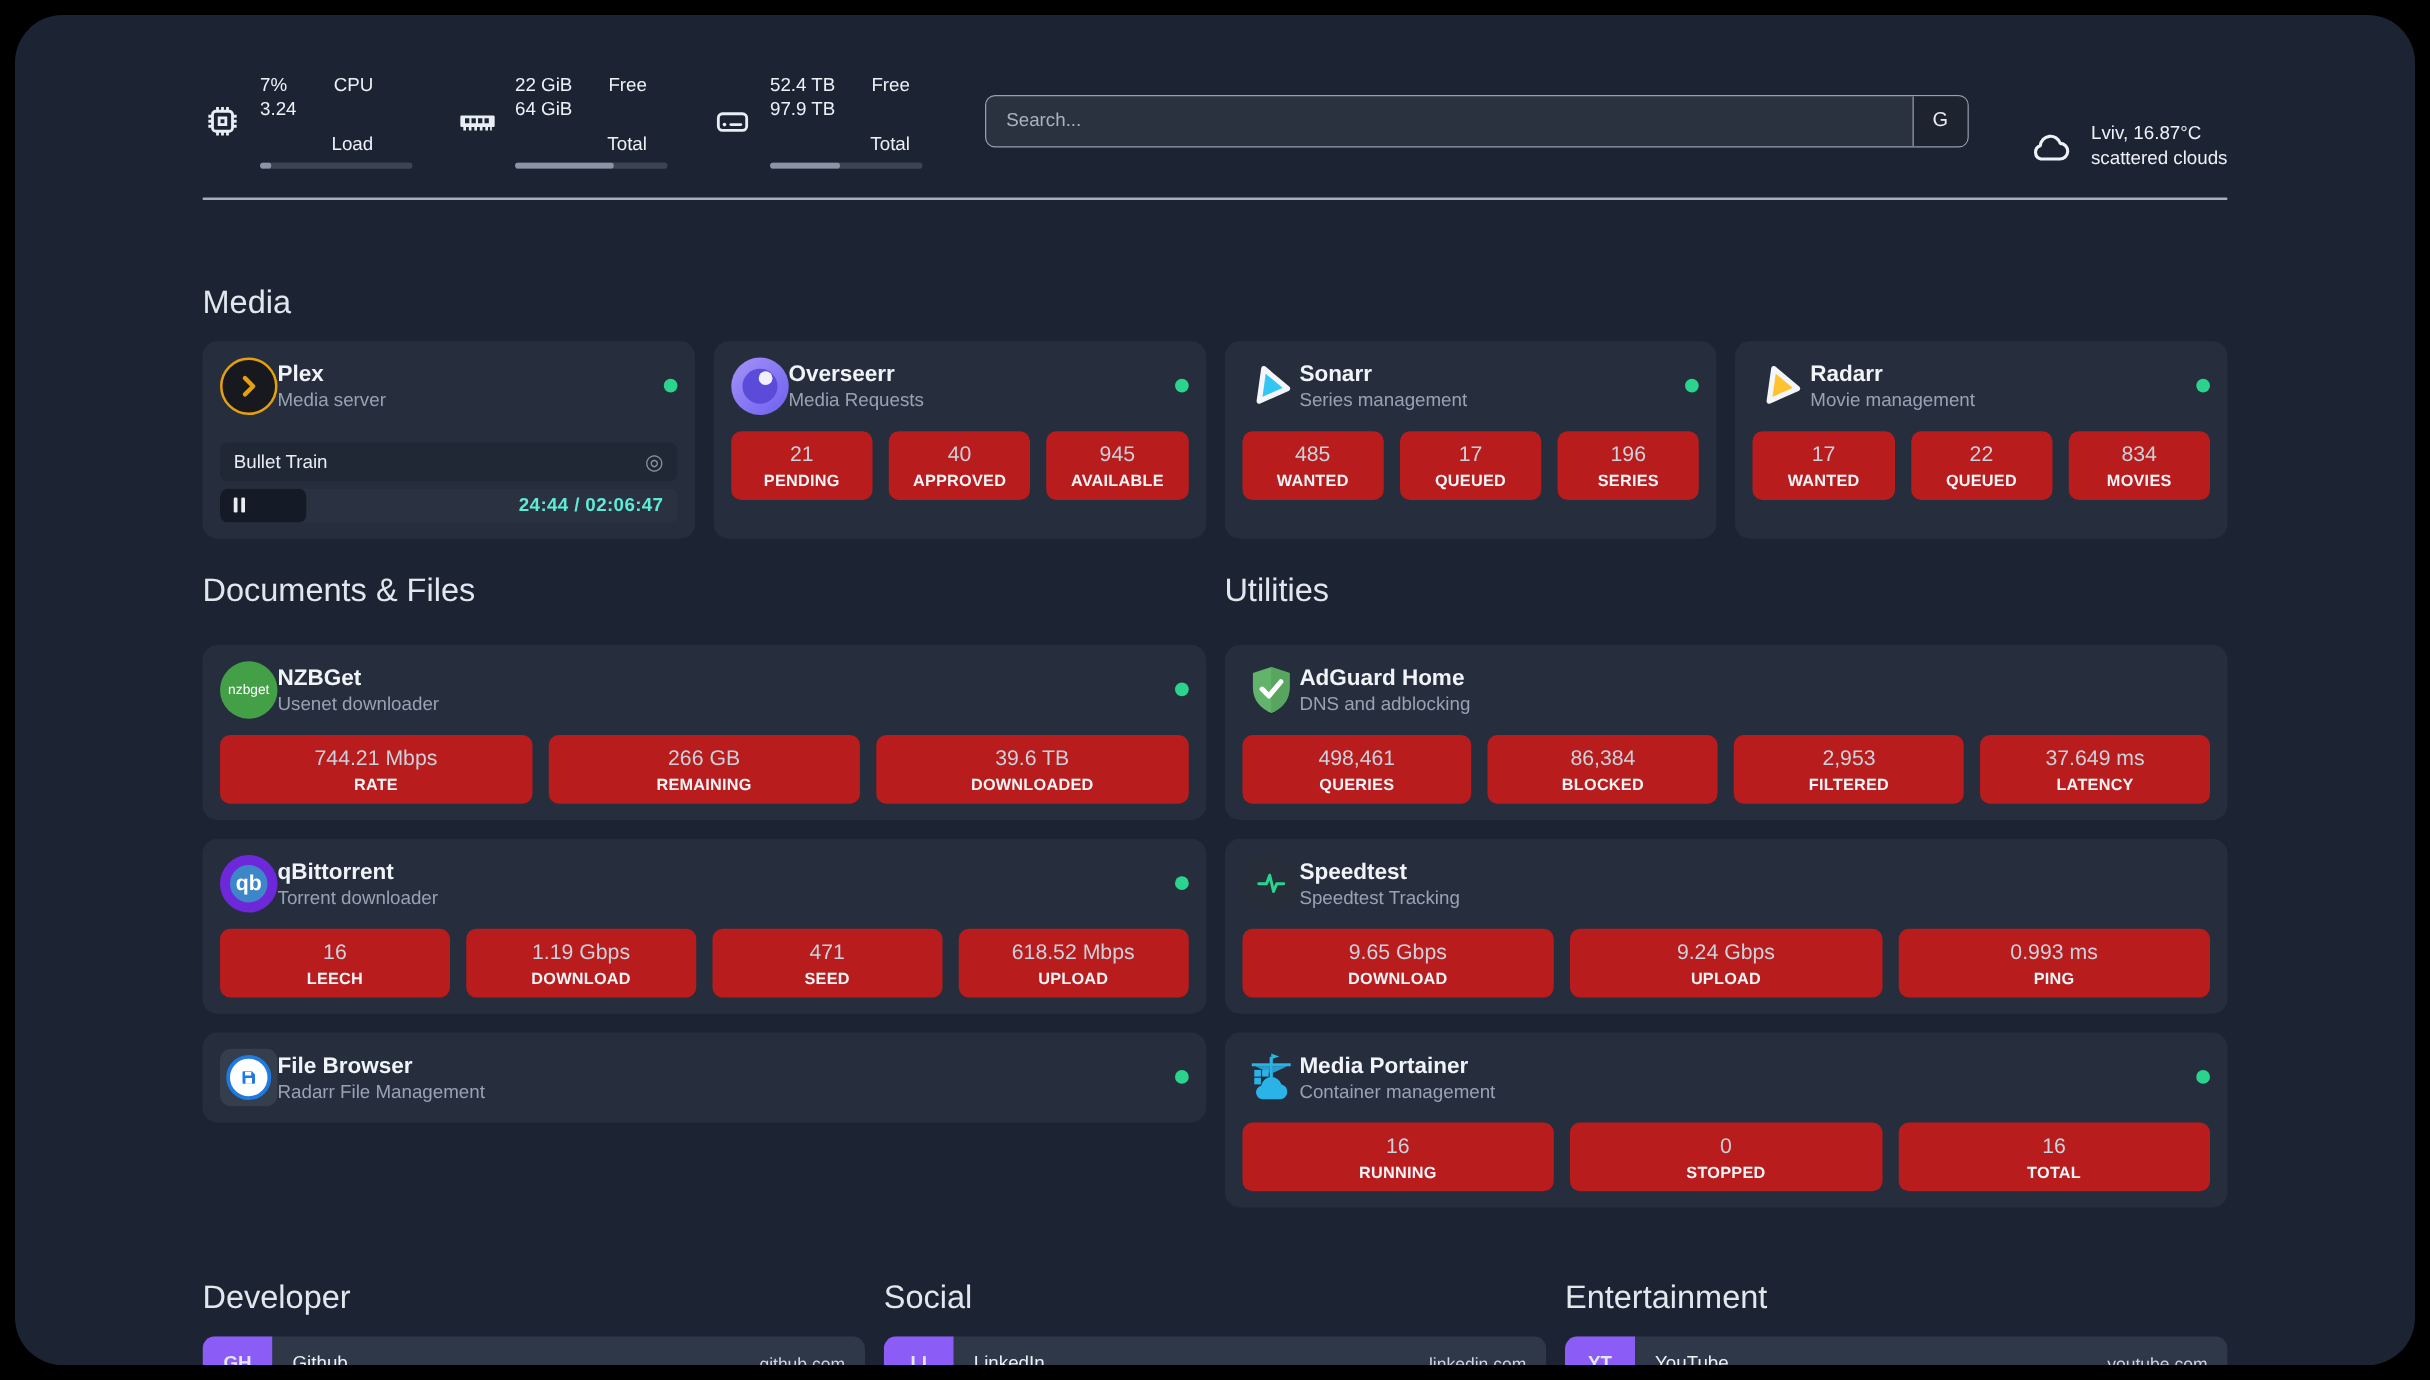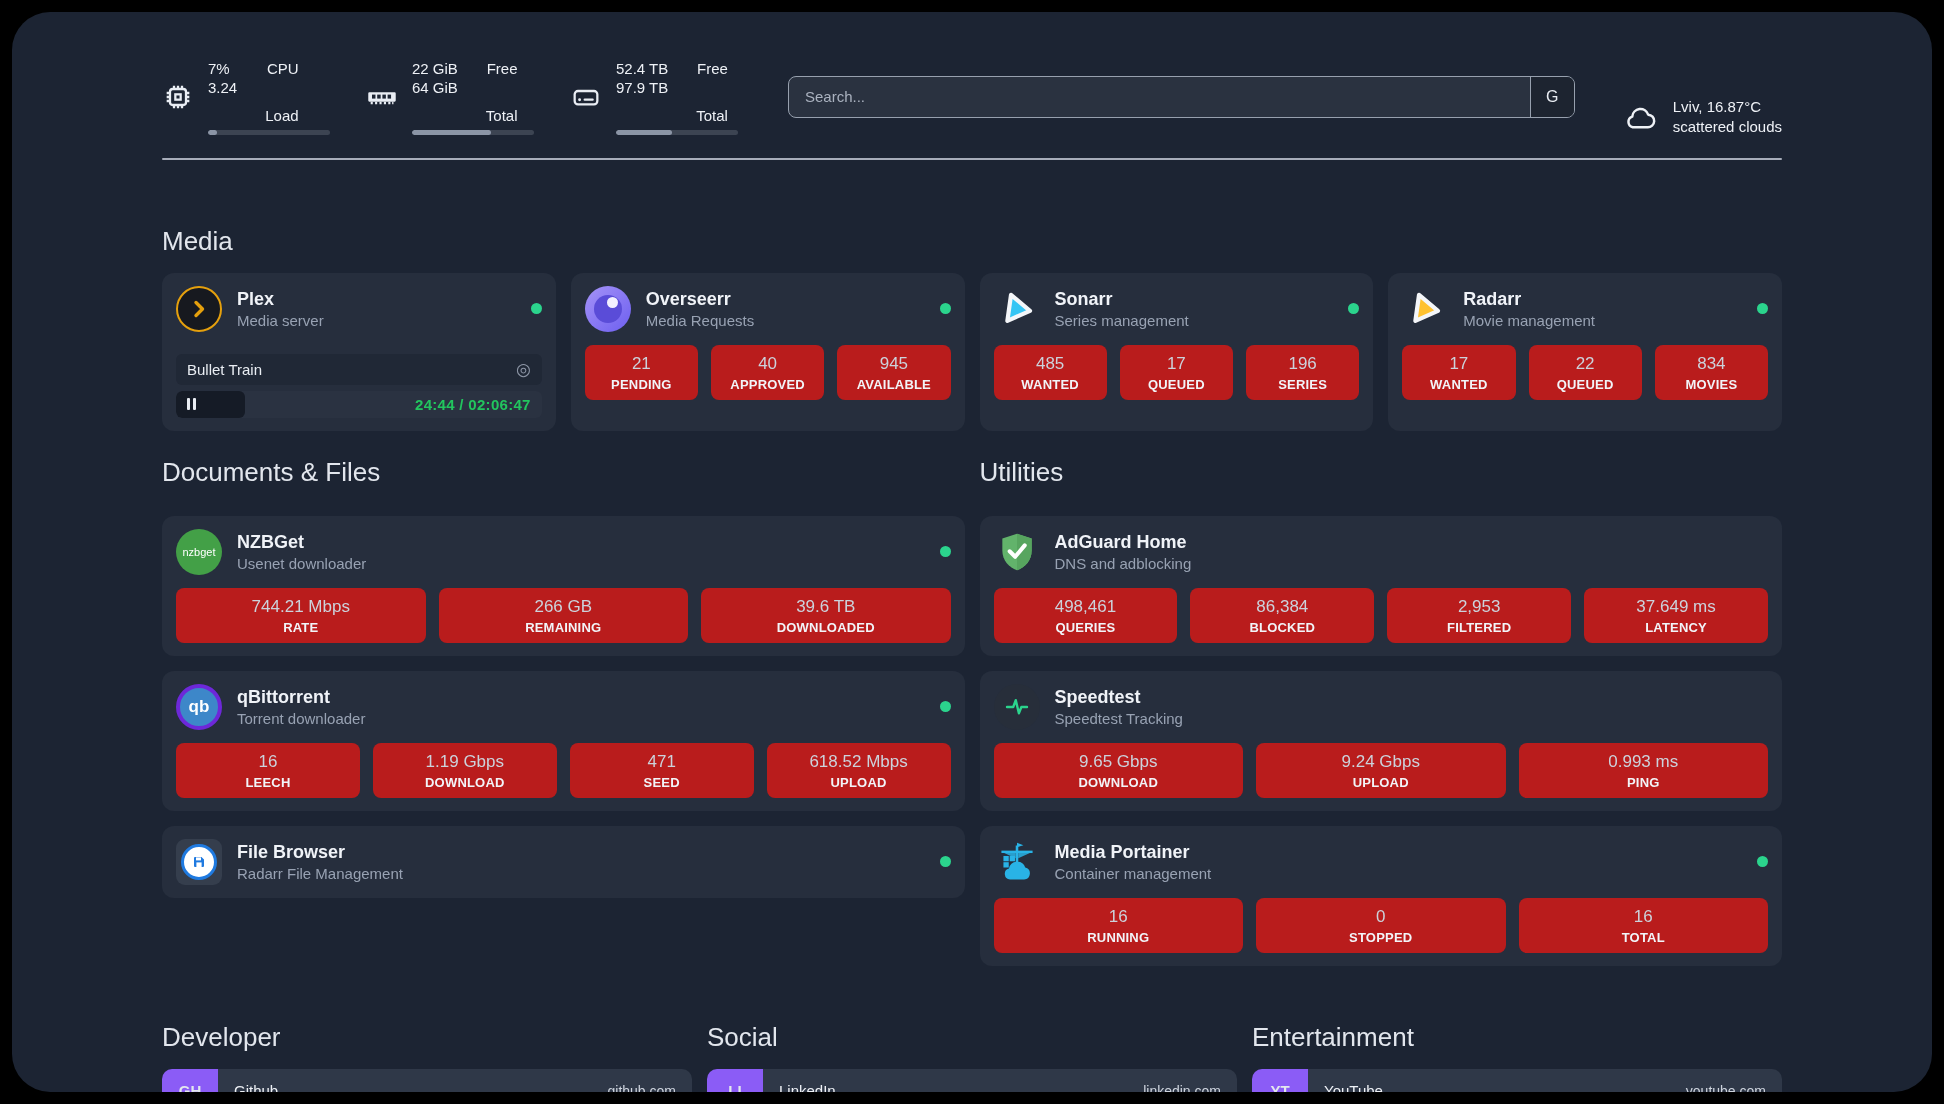--- a/index.html
+++ b/index.html
@@ -27,58 +27,58 @@
   .search-engine { width:44px; background:#1d2430; border-left:1px solid #97a0ae; display:flex; align-items:center; justify-content:center; font-size:16px; color:#e8ecf2; cursor:pointer; }
   .weather { display:flex; align-items:center; gap:14px; margin-left:10px;margin-top:41px; }
   .weather .icon { width:38px; height:30px; color:#eef1f6; }
   .weather .txt { font-size:15px; color:#eef1f6; line-height:1.35; }
   .divider { margin-top:20px; height:2px; background:#bfc6d2; opacity:.85; border-radius:1px; }
   
   .section-title { font-size:26px; font-weight:500; color:#e2e6ed; }
   .media-title { margin-top:66px; }
   .media-grid { display:grid; grid-template-columns:repeat(4,1fr); gap:15px; margin-top:16px; }
   .card { background:#262e3d; border-radius:12px; padding:13px 14px; }
-  .card-header { display:flex; align-items:center; gap:15px; }
+  .card-header { display:flex; align-items:center; }
   .app-icon { width:46px; height:46px; flex:none; display:flex; align-items:center; justify-content:center; }
   .titles { display:flex; flex-direction:column; gap:2px; }
   .app-name { font-size:18px; font-weight:600; color:#f0f3f8; }
   .app-desc { font-size:15px; color:#98a2b3; }
   .dot { width:11px; height:11px; border-radius:50%; background:#2bd48d; margin-left:auto; align-self:center; flex:none; }
   .stats { display:flex; gap:13px; margin-top:13px; }
   .stat { flex:1; background:#b91c1c; border-radius:8px; padding:9px 4px 8px 4px; text-align:center; }
   .stat .v { font-size:17px; color:#ccd2db; }
   .stat .l { font-size:13px; font-weight:700; color:#f2f4f8; margin-top:3px; letter-spacing:.2px; }
   
   .player { margin-top:22px; display:flex; flex-direction:column; gap:6px; }
   .player-top { background:#202836; border-radius:6px; padding:7px 11px; display:flex; align-items:center; }
   .player-title { font-size:15px; color:#e9edf3; }
   .player-gear { margin-left:auto; color:#8d96a6; font-size:17px; line-height:1; cursor:pointer; }
   .player-bottom { background:#2a3241; border-radius:6px; height:27px; display:flex; align-items:center; overflow:hidden; }
   .elapsed-pill { height:100%; background:#151b26; border-radius:6px; display:flex; align-items:center; padding-left:11px; gap:3px; }
   .pause-bar { width:3px; height:12px; background:#e9edf3; border-radius:1px; }
-  .player-time { margin-left:auto; padding-right:11px; font-size:15px; font-weight:600; color:#22c55e; letter-spacing:.3px; }
+  .player-time { margin-left:auto; padding-right:11px; font-size:15px; font-weight:600; color:#5eead4; letter-spacing:.3px; }
   
   .twocol { display:grid; grid-template-columns:1fr 1fr; gap:15px; margin-top:26px; align-items:start; }
   .col-stack { display:flex; flex-direction:column; gap:15px; }
   .col-stack .section-title { margin-bottom:13px; }
   
   .links-grid { display:grid; grid-template-columns:1fr 1fr 1fr; gap:15px; margin-top:56px; align-items:start; }
   .links-col { display:flex; flex-direction:column; gap:14px; }
   .links-col .section-title { margin-bottom:2px; }
   .link-row { display:flex; height:44px; border-radius:10px; overflow:hidden; cursor:pointer; }
   .link-tag { width:56px; background:#8b5cf6; color:#e2e7ee; font-size:15px; font-weight:600; display:flex; align-items:center; justify-content:center; flex:none; }
   .link-main { flex:1; background:#2f3848; display:flex; align-items:center; justify-content:space-between; padding:0 16px; }
   .link-name { font-size:15px; color:#eef1f6; }
   .link-url { font-size:14px; color:#ced4de; }
   .plex-badge { width:46px; height:46px; border-radius:50%; background:#17191f; border:2px solid #e5a00d; display:flex; align-items:center; justify-content:center; }
   .overseerr-badge { width:46px; height:46px; border-radius:50%; background:linear-gradient(135deg,#a593f7,#6d5ff0); position:relative; }
   .overseerr-inner { position:absolute; left:9px; top:9px; width:28px; height:28px; border-radius:50%; background:#5a4cd8; }
   .overseerr-glint { position:absolute; left:22px; top:11px; width:11px; height:11px; border-radius:50%; background:#f2f0ff; }
   .nzbget-badge { width:46px; height:46px; border-radius:50%; background:#43a047; display:flex; align-items:center; justify-content:center; font-size:11px; color:#fff; }
-  .qb-badge { width:46px; height:46px; border-radius:50%; background:#3d87c9; border:4px solid #6d28d9; display:flex; align-items:center; justify-content:center; font-size:17px; font-weight:700; color:#fff; }
+  .qb-badge { width:46px; height:46px; border-radius:50%; background:#3d87c9; border:8px solid #6d28d9; display:flex; align-items:center; justify-content:center; font-size:17px; font-weight:700; color:#fff; }
   .fb-square { width:46px; height:46px; border-radius:9px; background:#353e4d; display:flex; align-items:center; justify-content:center; }
   .fb-circle { width:36px; height:36px; border-radius:50%; background:#fff; border:3px solid #1f7ae0; display:flex; align-items:center; justify-content:center; }
   .speedtest-badge { width:46px; height:46px; border-radius:50%; background:#272e3a; display:flex; align-items:center; justify-content:center; }
 </style>
 </head>
 <body>
 
 <div class="app">
 
   <div class="topbar">

